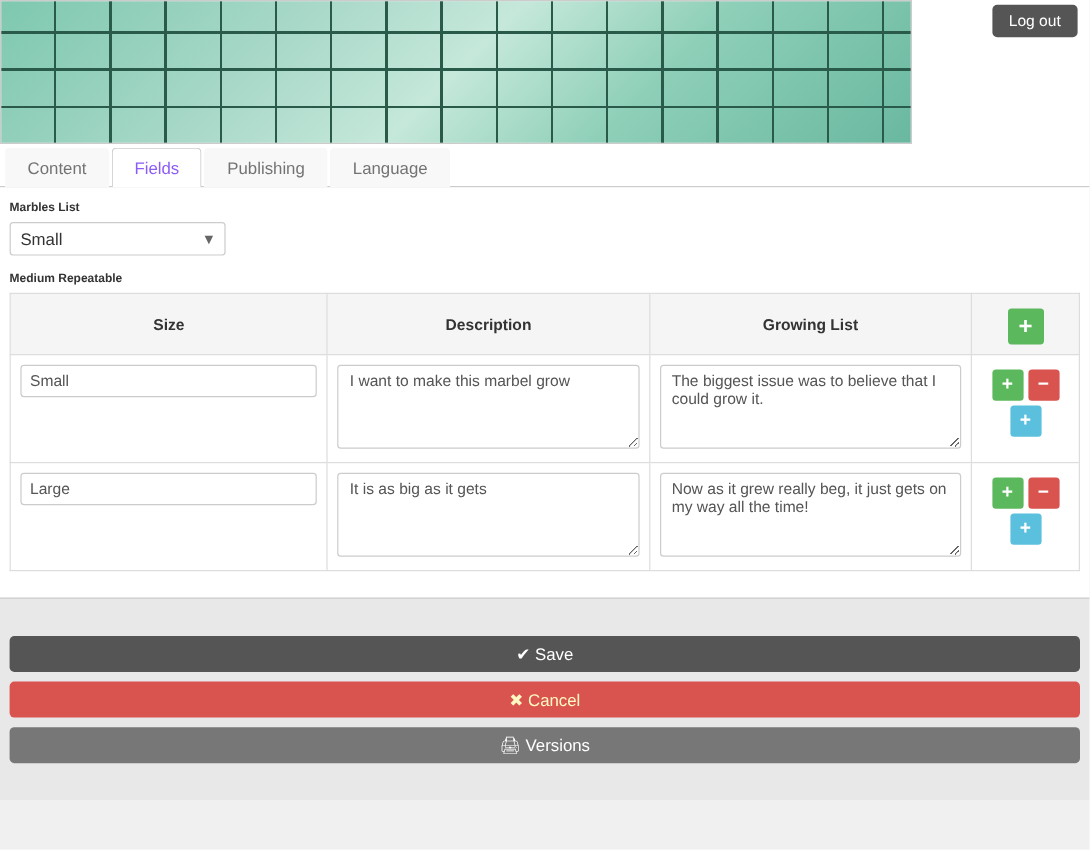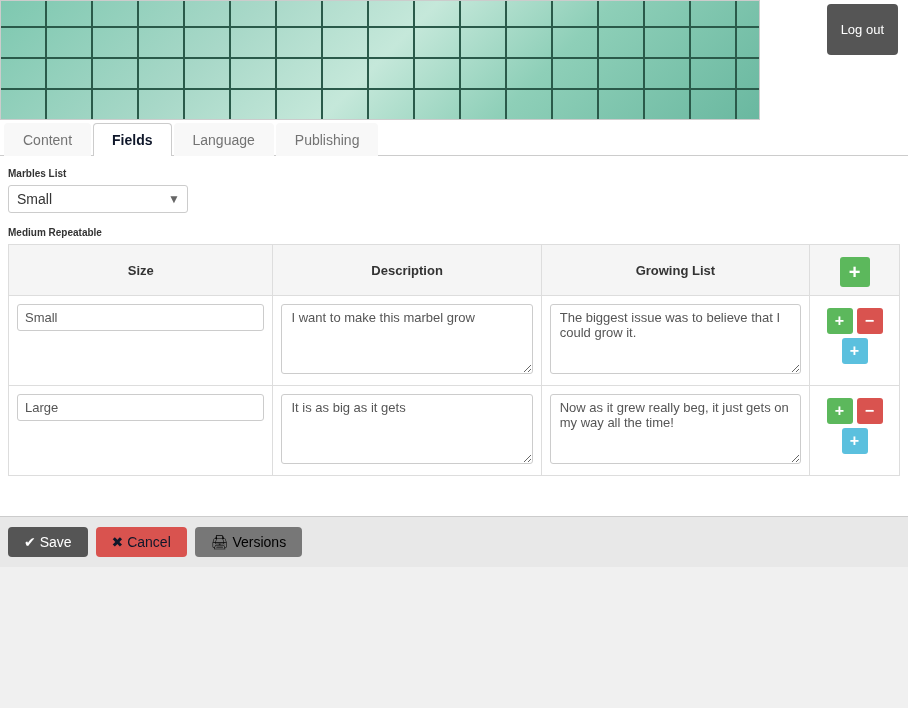--- a/index.html
+++ b/index.html
@@ -33,21 +33,21 @@
     
     .top-right {
       position: absolute;
       top: 4px;
       right: 10px;
     }
     .logout-btn {
       background: #555;
       color: #fff;
       border: none;
-      padding: 18px 14px;
+      padding: 6px 14px;
       border-radius: 4px;
       cursor: pointer;
       font-size: 13px;
     }
 
     .content-area { position: relative; }
 
     
     .tabs {
       display: flex;
@@ -65,22 +65,22 @@
       border-radius: 4px 4px 0 0;
       background: #f8f8f8;
       color: #737373;
       font-size: 14px;
       position: relative;
       top: 1px;
     }
     .tab.active {
       background: #fff;
       border-color: #ccc;
-      color: #0f172a;
-      font-weight: bold;
+      color: #8b5cf6;
+      font-weight: normal;
     }
 
     
     .main-content { padding: 12px 8px; }
 
     .section-label {
       font-size: 10px;
       font-weight: bold;
       color: #333;
       margin-bottom: 6px;
@@ -162,28 +162,29 @@
     .btn-green { background: #5cb85c; color: #fff; border: none; border-radius: 3px; width: 26px; height: 26px; cursor: pointer; font-size: 16px; font-weight: bold; display: flex; align-items: center; justify-content: center; }
     .btn-red { background: #d9534f; color: #fff; border: none; border-radius: 3px; width: 26px; height: 26px; cursor: pointer; font-size: 16px; font-weight: bold; display: flex; align-items: center; justify-content: center; }
     .btn-blue { background: #5bc0de; color: #fff; border: none; border-radius: 3px; width: 26px; height: 26px; cursor: pointer; font-size: 16px; font-weight: bold; display: flex; align-items: center; justify-content: center; }
 
     .add-row-btn { background: #5cb85c; color: #fff; border: none; border-radius: 3px; width: 30px; height: 30px; cursor: pointer; font-size: 20px; font-weight: bold; display: flex; align-items: center; justify-content: center; }
 
     
     .footer-btns {
       display: flex;
       gap: 8px;
-      padding: 10px 8px;
+      padding: 31px 8px;
       background: #e8e8e8;
       border-top: 1px solid #ccc;
-      margin-top: 28px;
+      margin-top: 10px;
+      flex-direction: column;
     }
     .btn-save { background: #555; color: #fff; border: none; border-radius: 4px; padding: 7px 16px; cursor: pointer; font-size: 14px; }
-    .btn-cancel { background: #d9534f; color: #0f172a; border: none; border-radius: 4px; padding: 7px 16px; cursor: pointer; font-size: 14px; }
-    .btn-versions { background: #777; color: #000000; border: none; border-radius: 4px; padding: 7px 16px; cursor: pointer; font-size: 14px; }
+    .btn-cancel { background: #d9534f; color: #fef9c3; border: none; border-radius: 4px; padding: 7px 16px; cursor: pointer; font-size: 14px; }
+    .btn-versions { background: #777; color: #ffffff; border: none; border-radius: 4px; padding: 7px 16px; cursor: pointer; font-size: 14px; }
 
     .outer { position: relative; }
 
     .top-bar {
       display: flex;
       justify-content: space-between;
       align-items: flex-start;
     }
   </style>
 </head>
@@ -196,22 +197,22 @@
     <div class="top-right">
       <button class="logout-btn">Log out</button>
     </div>
   </div>
 
   <div class="content-area">
 
     <div class="tabs">
       <div class="tab">Content</div>
       <div class="tab active">Fields</div>
+      <div class="tab">Publishing</div>
       <div class="tab">Language</div>
-      <div class="tab">Publishing</div>
     </div>
 
     <div class="main-content">
       
       <div class="section-label">Marbles List</div>
       <div class="select-wrapper">
         <select>
           <option>Small</option>
           <option>Medium</option>
           <option>Large</option>

